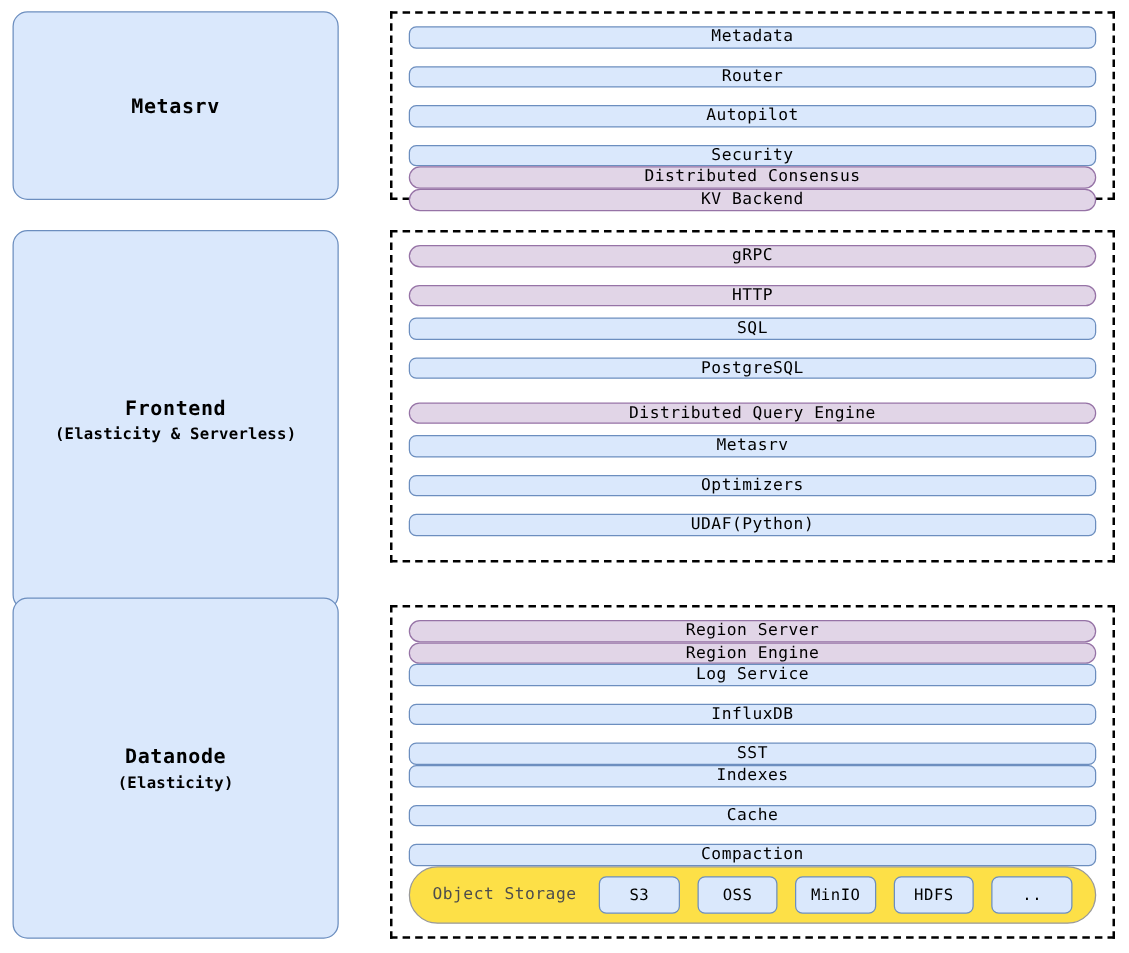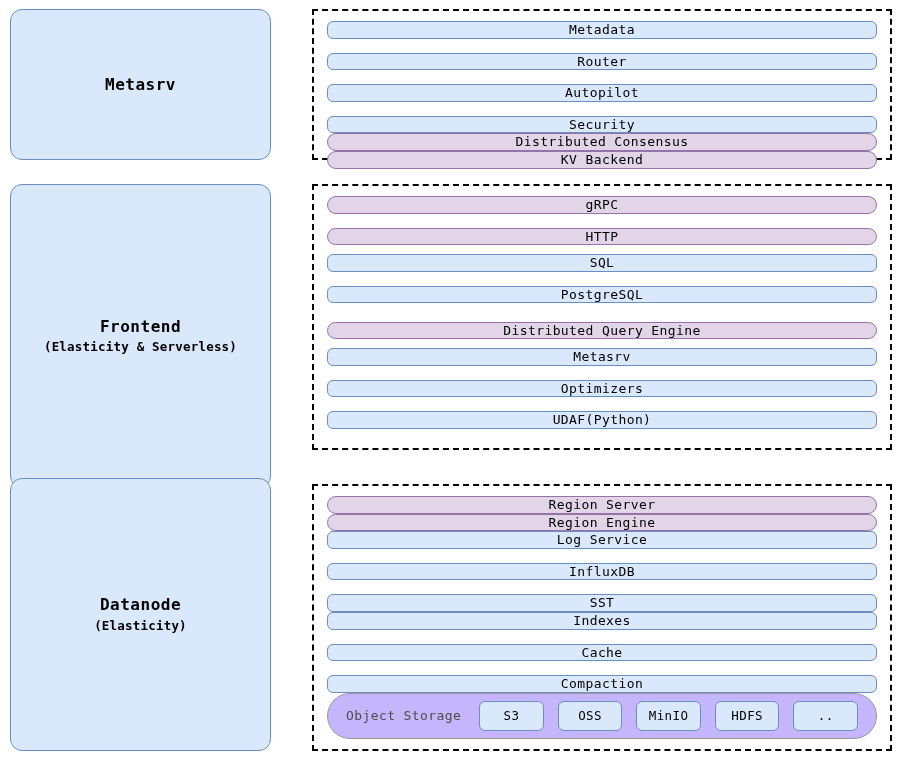--- a/index.html
+++ b/index.html
@@ -103,21 +103,21 @@
     border-radius: 999px;
     height: 18px;
   }
   .small-text { font-size: 10.8px; letter-spacing: 0.2px; }
 
   
   .storage-strip {
     display: flex;
     flex-direction: row;
     align-items: center;
-    background: #c4b5fd;
+    background: #fde047;
     border: 1px solid #999999;
     border-radius: 999px;
     height: 50px;
     padding: 0 18px;
     gap: 14px;
     box-sizing: border-box;
   }
   .storage-label {
     font-size: 13px;
     letter-spacing: 0.4px;

